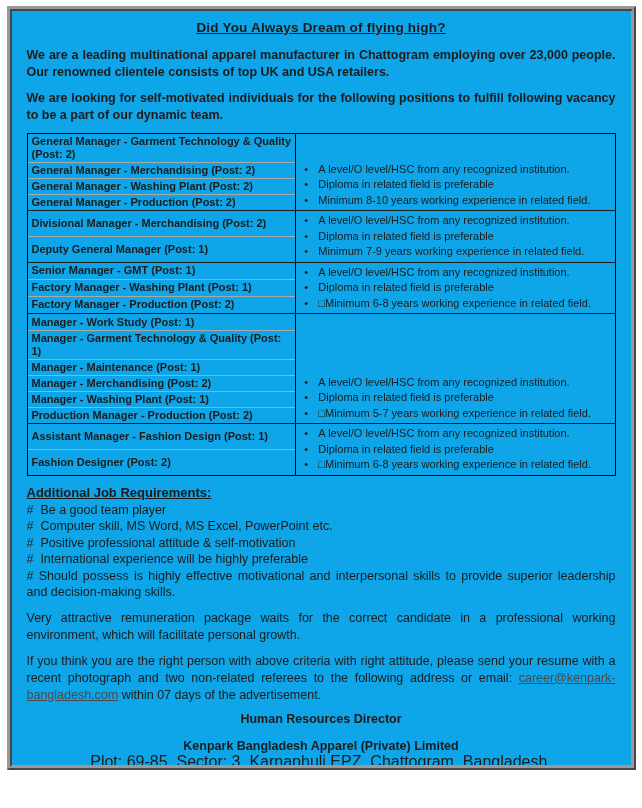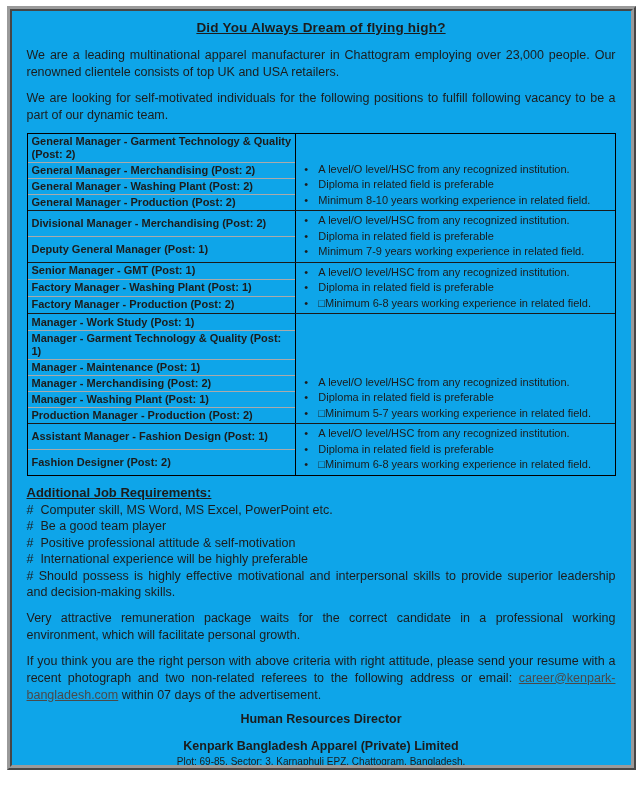--- a/index.html
+++ b/index.html
@@ -24,20 +24,21 @@
     font-size: 13.5px;
     text-decoration: underline;
     margin: 2px 0 12px 0;
     letter-spacing: 0.2px;
   }
   .para {
     font-size: 12.5px;
     line-height: 17px;
     text-align: justify;
     margin-bottom: 9px;
+    font-weight: bold;
   }
   
   .jobs-table {
     border: 1.5px solid #000;
     margin: 2px 0 9px 0;
   }
   .group { display: flex; align-items: stretch; }
   .group + .group { border-top: 1.5px solid #1a1a1a; }
   .pos-col {
     width: 45.8%;
@@ -91,21 +92,21 @@
     cursor: pointer;
   }
   
   .footer { text-align: center; margin-top: 8px; }
   .hr-director {
     font-size: 12.5px; font-weight: bold;
     margin-bottom: 12px;
   }
   .company { }
   .company-name { font-size: 12.5px; font-weight: bold; line-height: 16px; }
-  .company-address { font-size: 10px; line-height: 15px; }
+  .company-address { font-size: 16px; line-height: 15px; }
 </style>
 </head>
 <body>
 
 <div class="page-frame">
 
   <div class="ad-title">Did You Always Dream of flying high?</div>
 
   <p class="para">We are a leading multinational apparel manufacturer in Chattogram employing over 23,000 people. Our renowned clientele consists of top UK and USA retailers.</p>
   <p class="para">We are looking for self-motivated individuals for the following positions to fulfill following vacancy to be a part of our dynamic team.</p>
@@ -231,22 +232,22 @@
               <span>□Minimum 6-8 years working experience in related field.</span>
             </li>
         </ul>
       </div>
     </div>
 
   </div>
 
   <div class="add-req-heading">Additional Job Requirements:</div>
   <div>
+    <div class="hash-item">#  Be a good team player</div>
     <div class="hash-item">#  Computer skill, MS Word, MS Excel, PowerPoint etc.</div>
-    <div class="hash-item">#  Be a good team player</div>
     <div class="hash-item">#  Positive professional attitude &amp; self-motivation</div>
     <div class="hash-item">#  International experience will be highly preferable</div>
     <div class="hash-item"># Should possess is highly effective motivational and interpersonal skills to provide superior leadership and decision-making skills.</div>
   </div>
 
   <p class="closing-para">Very attractive remuneration package waits for the correct candidate in a professional working environment, which will facilitate personal growth.</p>
 
   <p class="closing-para"><span>If you think you are the right person with above criteria with right attitude, please send your resume with a recent photograph and two non-related referees to the following address or email: </span><a class="email">career@kenpark-bangladesh.com</a><span> within 07 days of the advertisement.</span></p>
 
   <div class="footer">

